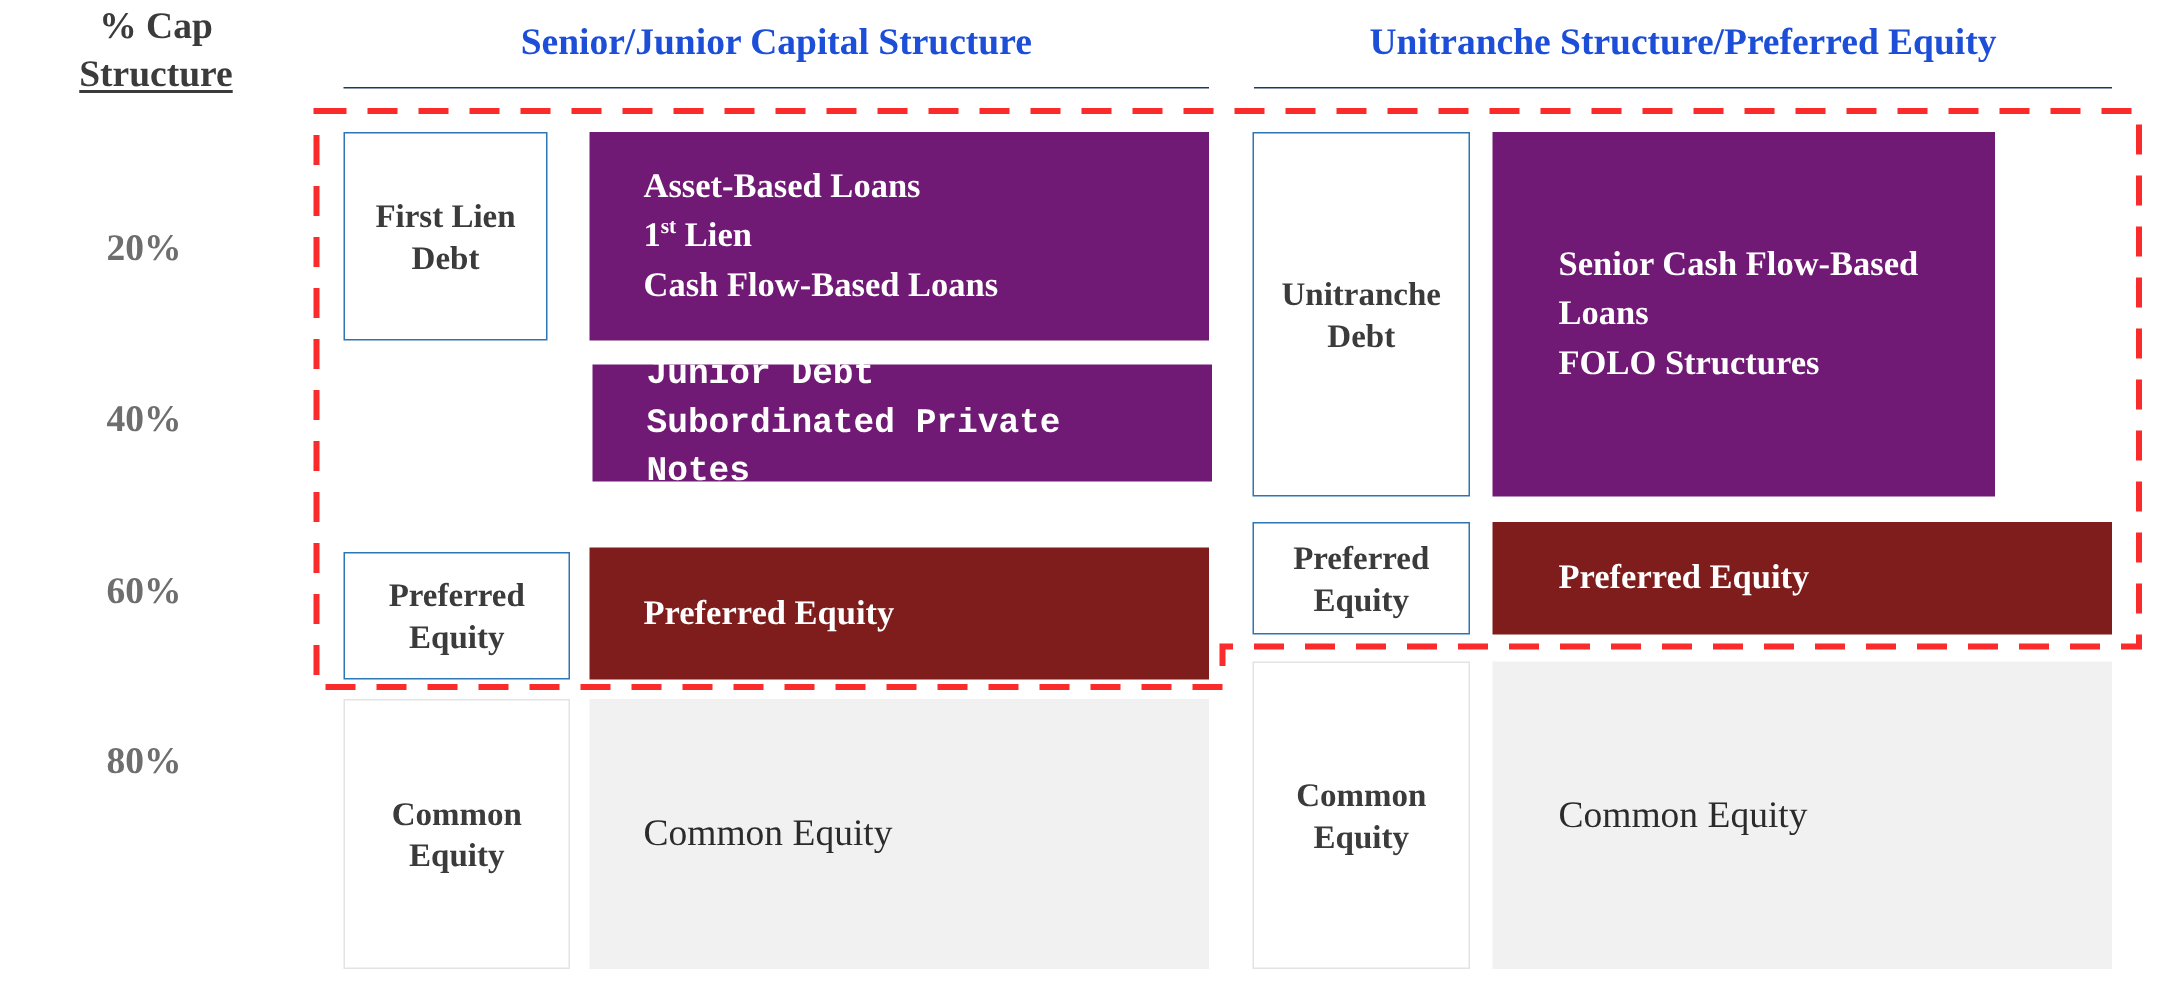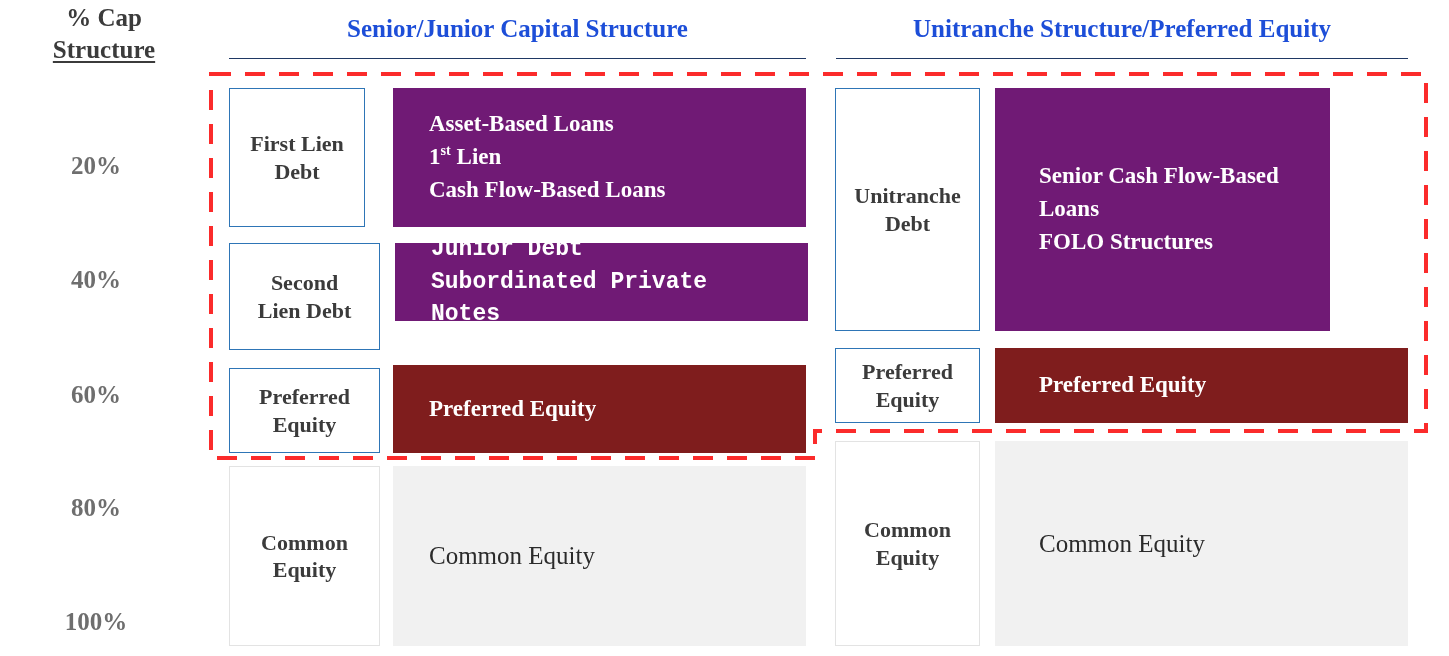--- a/index.html
+++ b/index.html
@@ -126,46 +126,39 @@
 
   <div class="axis-title">
     <div>% Cap</div>
     <div class="underlined">Structure</div>
   </div>
 
   <div class="axis-tick" style="top:152px;">20%</div>
   <div class="axis-tick" style="top:266px;">40%</div>
   <div class="axis-tick" style="top:381px;">60%</div>
   <div class="axis-tick" style="top:494px;">80%</div>
-  <div class="axis-tick" style="top:608px;">100%</div>
 
   <div class="col-header" style="left:229px; top:15px; width:577px;">Senior/Junior Capital Structure</div>
   <div class="col-rule" style="left:229px; top:58px; width:577px;"></div>
 
   <div class="col-header" style="left:836px; top:15px; width:572px;">Unitranche Structure/Preferred Equity</div>
   <div class="col-rule" style="left:836px; top:58px; width:572px;"></div>
 
   <div class="label-box" style="left:229px; top:88px; width:136px; height:139px;">
     <span>
       <span>First Lien</span><br>
       <span>Debt</span>
     </span>
   </div>
   <div class="panel dark" style="left:393px; top:88px; width:413px; height:139px;">
     <div class="line">Asset-Based Loans</div>
     <div class="line"><span>1</span><sup>st</sup><span> Lien</span></div>
     <div class="line">Cash Flow-Based Loans</div>
   </div>
 
-  <div class="label-box" style="left:229px; top:243px; width:151px; height:107px;">
-    <span>
-      <span>Second</span><br>
-      <span>Lien Debt</span>
-    </span>
-  </div>
   <div class="panel dark" style="left:395px; top:243px; width:413px; height:78px;font-family:Liberation Mono, monospace;">
     <div class="line">Junior Debt</div>
     <div class="line">Subordinated Private Notes</div>
   </div>
 
   <div class="label-box" style="left:229px; top:368px; width:151px; height:85px;">
     <span>
       <span>Preferred</span><br>
       <span>Equity</span>
     </span>

